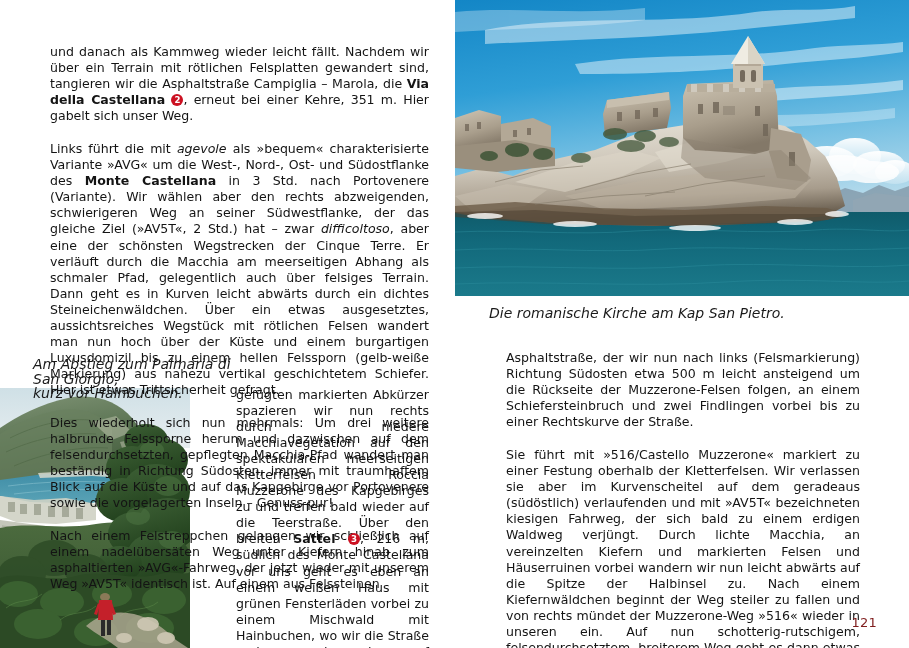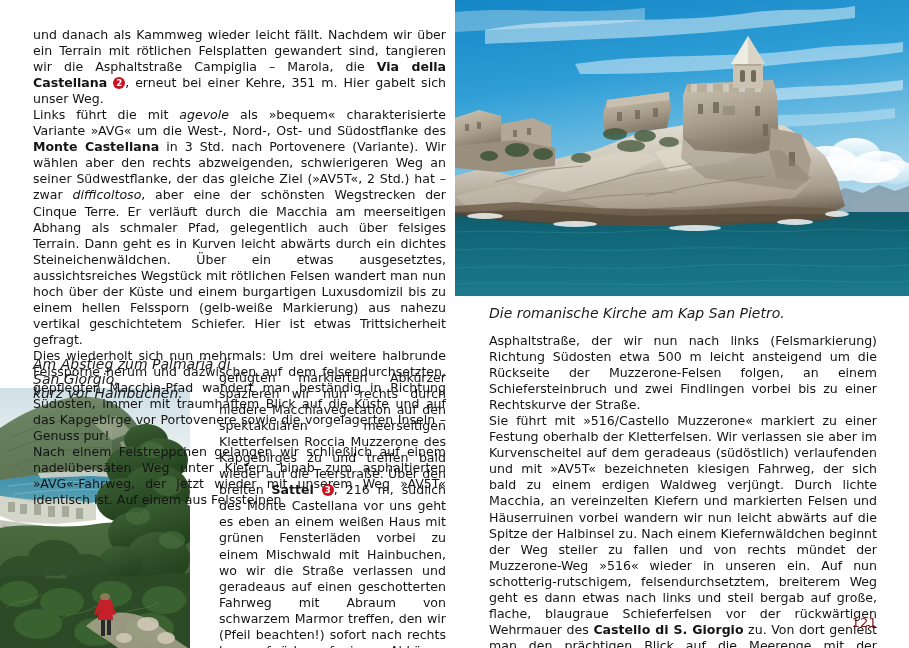--- a/index.html
+++ b/index.html
@@ -67,21 +67,21 @@
   
   .col-text {
     position: absolute;
     font-size: 12.55px;
     line-height: 16.05px;
     text-align: justify;
     text-justify: inter-word;
     color: #141414;
     hyphens: manual;
   }
-  .col-text p { margin: 0; }
+  .col-text p { margin: 17px; }
 
   
   .text-left-top {
     left: 33px;
     top: 27px;
     width: 413px;
   }
   
   .text-left-narrow {
     left: 219px;

